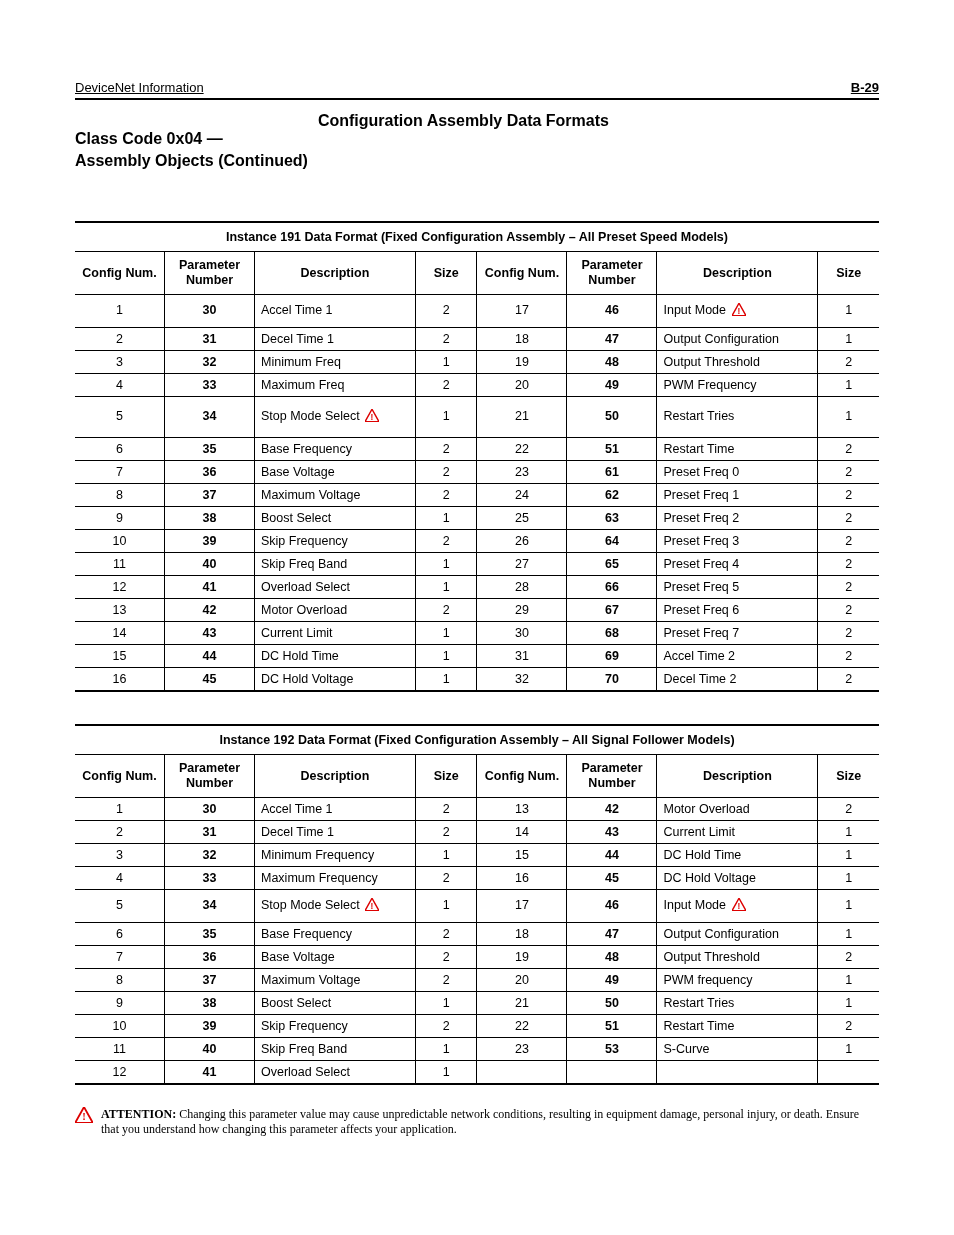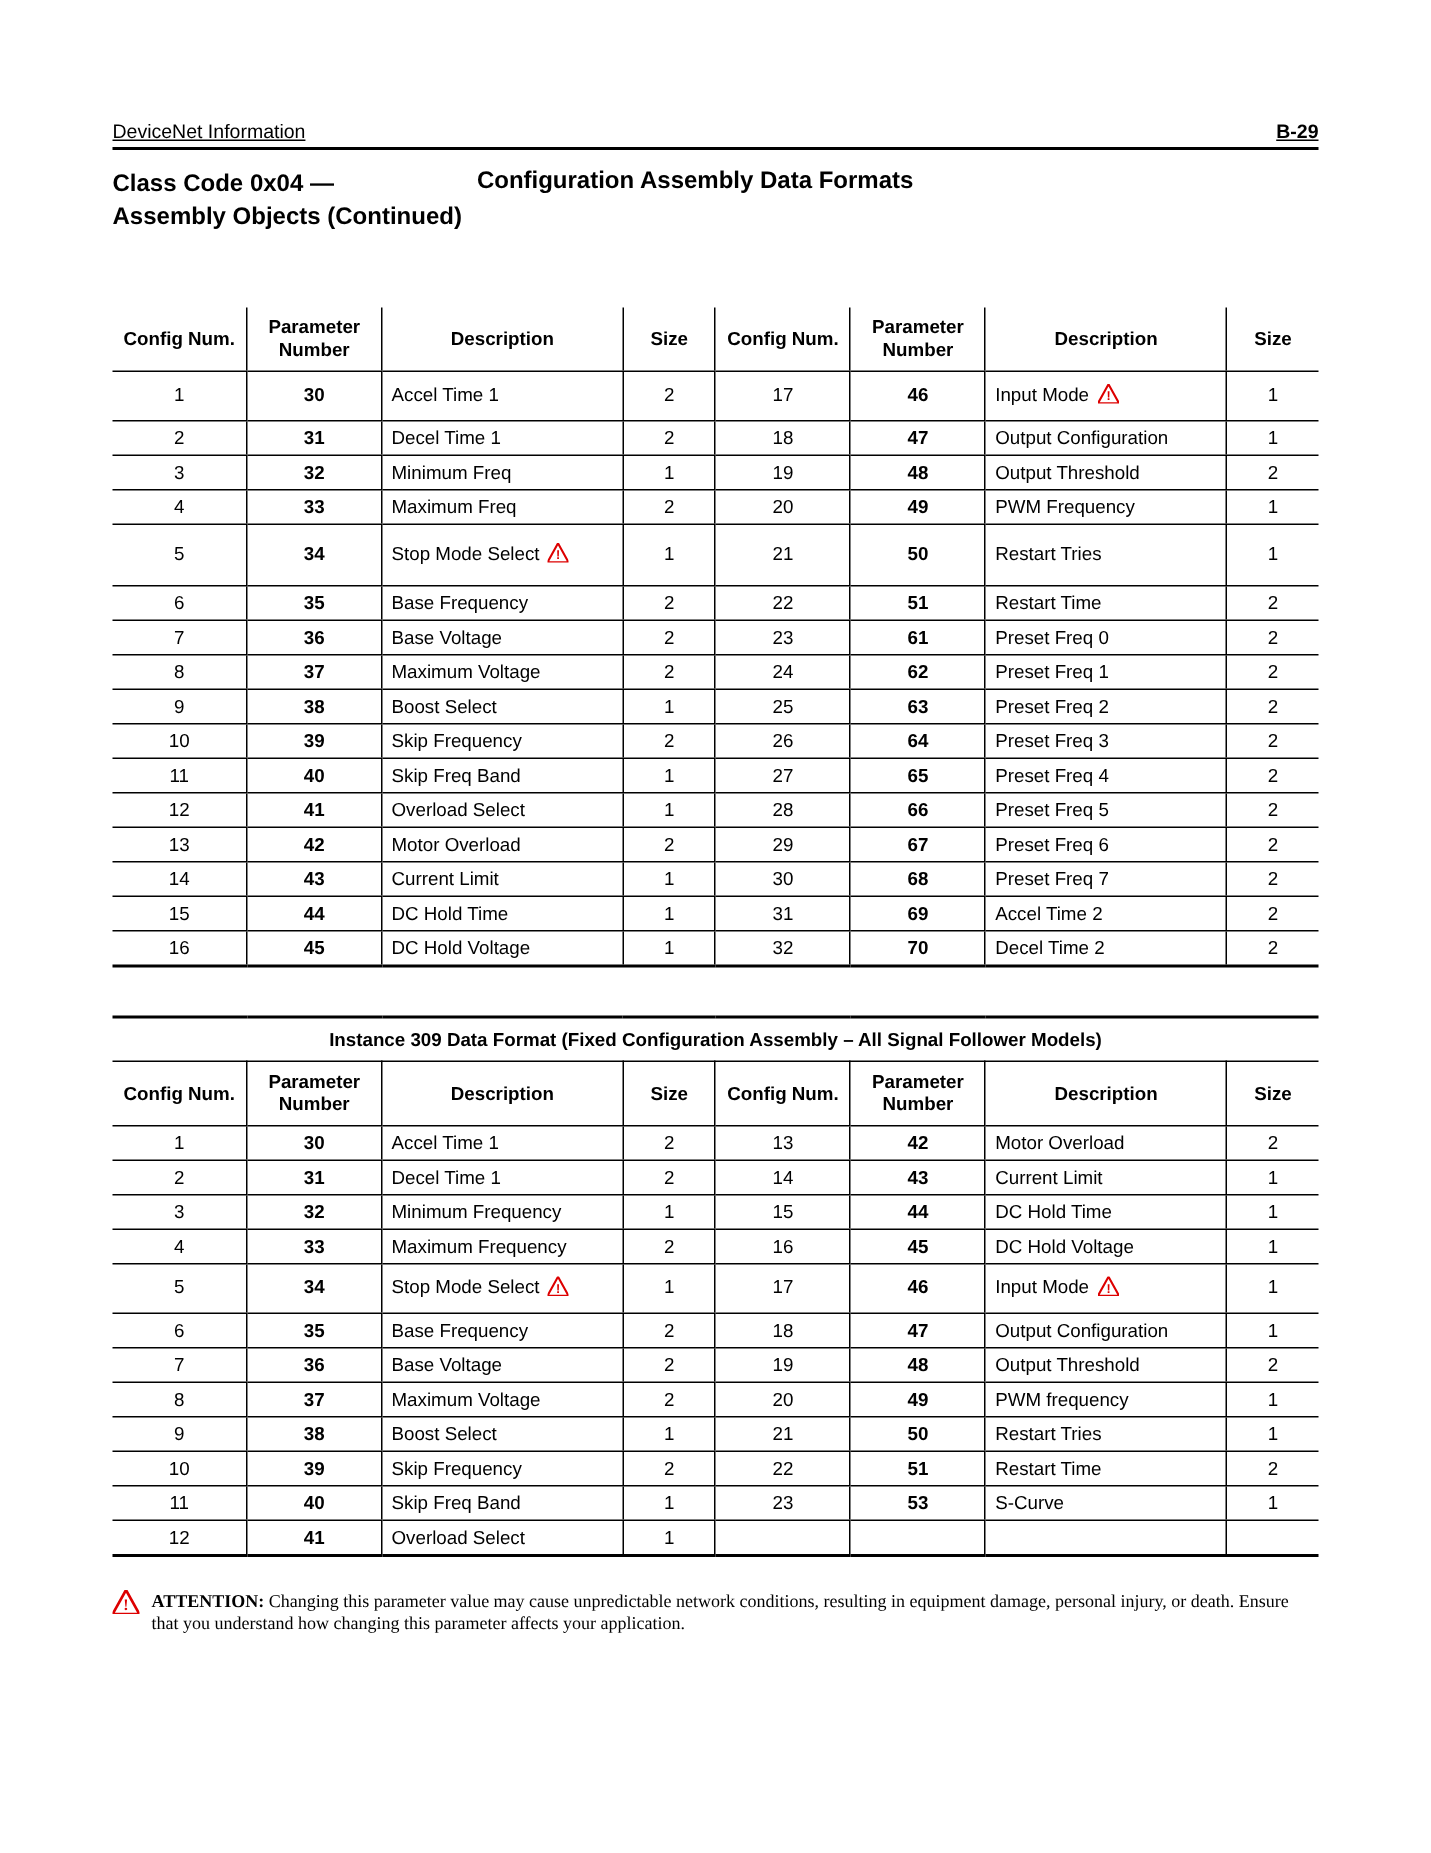--- a/index.html
+++ b/index.html
@@ -25,20 +25,21 @@
   .title-row {
     display: flex;
     justify-content: space-between;
     font-size: 16px;
     font-weight: bold;
     margin-bottom: 50px;
   }
   .title-left {
     max-width: 260px;
     line-height: 1.35;
+    margin-top: 16px;
   }
   .title-right {
     flex: 1;
     padding-left: 10px;
   }
   table {
     border-collapse: collapse;
     width: 100%;
     font-size: 12.5px;
     margin-bottom: 32px;
@@ -119,20 +120,23 @@
   <div class="title-row">
     <div class="title-left">
       <span>Class Code 0x04 —</span><br>
       <span>Assembly Objects (Continued)</span>
     </div>
     <div class="title-right">Configuration Assembly Data Formats</div>
   </div>
 
   <table>
     <thead>
+      <tr class="caption-row">
+        <th colspan="8">Instance 191 Data Format (Fixed Configuration Assembly – All Preset Speed Models)</th>
+      </tr>
       <tr class="head-row">
         <th class="c-cfg">Config Num.</th>
         <th class="c-par">Parameter<br>Number</th>
         <th class="c-desc">Description</th>
         <th class="c-size">Size</th>
         <th class="c-cfg">Config Num.</th>
         <th class="c-par">Parameter<br>Number</th>
         <th class="c-desc">Description</th>
         <th class="c-size">Size</th>
       </tr>
@@ -303,21 +307,21 @@
           <td class="center bold">70</td>
           <td class="">Decel Time 2</td>
           <td class="center">2</td>
         </tr>
       </tbody>
   </table>
 
   <table>
     <thead>
       <tr class="caption-row">
-        <th colspan="8">Instance 309 Data Format (Fixed Configuration Assembly – All Signal Follower Models)</th>
+        <th colspan="8">Instance 192 Data Format (Fixed Configuration Assembly – All Signal Follower Models)</th>
       </tr>
       <tr class="head-row">
         <th class="c-cfg">Config Num.</th>
         <th class="c-par">Parameter<br>Number</th>
         <th class="c-desc">Description</th>
         <th class="c-size">Size</th>
         <th class="c-cfg">Config Num.</th>
         <th class="c-par">Parameter<br>Number</th>
         <th class="c-desc">Description</th>
         <th class="c-size">Size</th>

